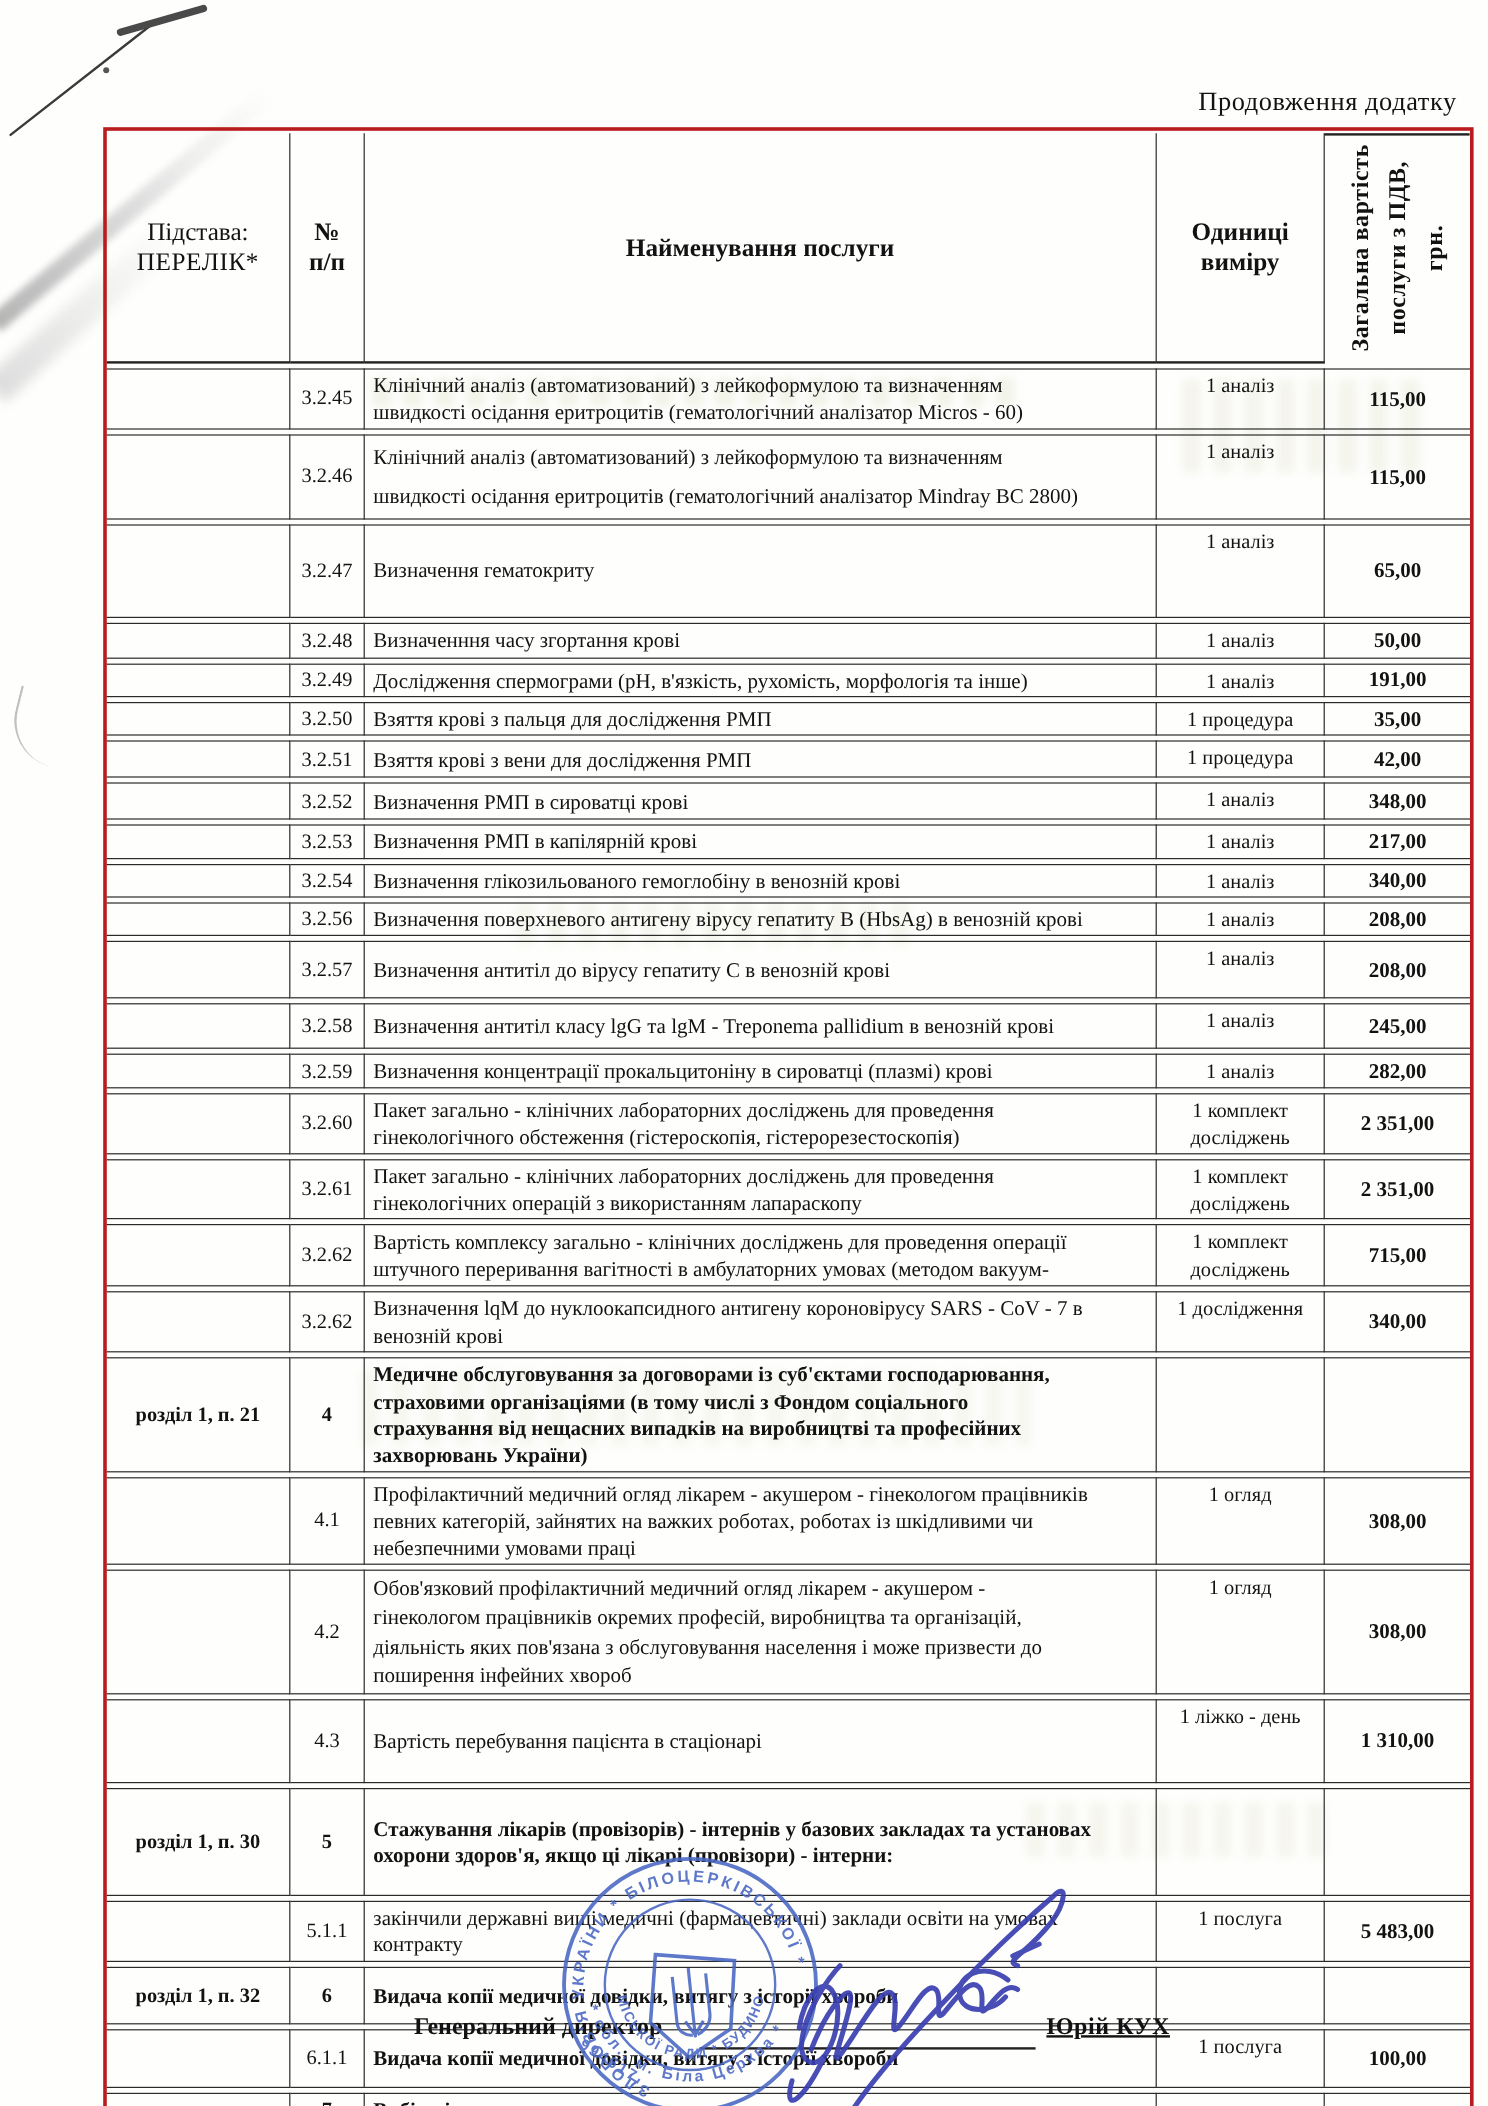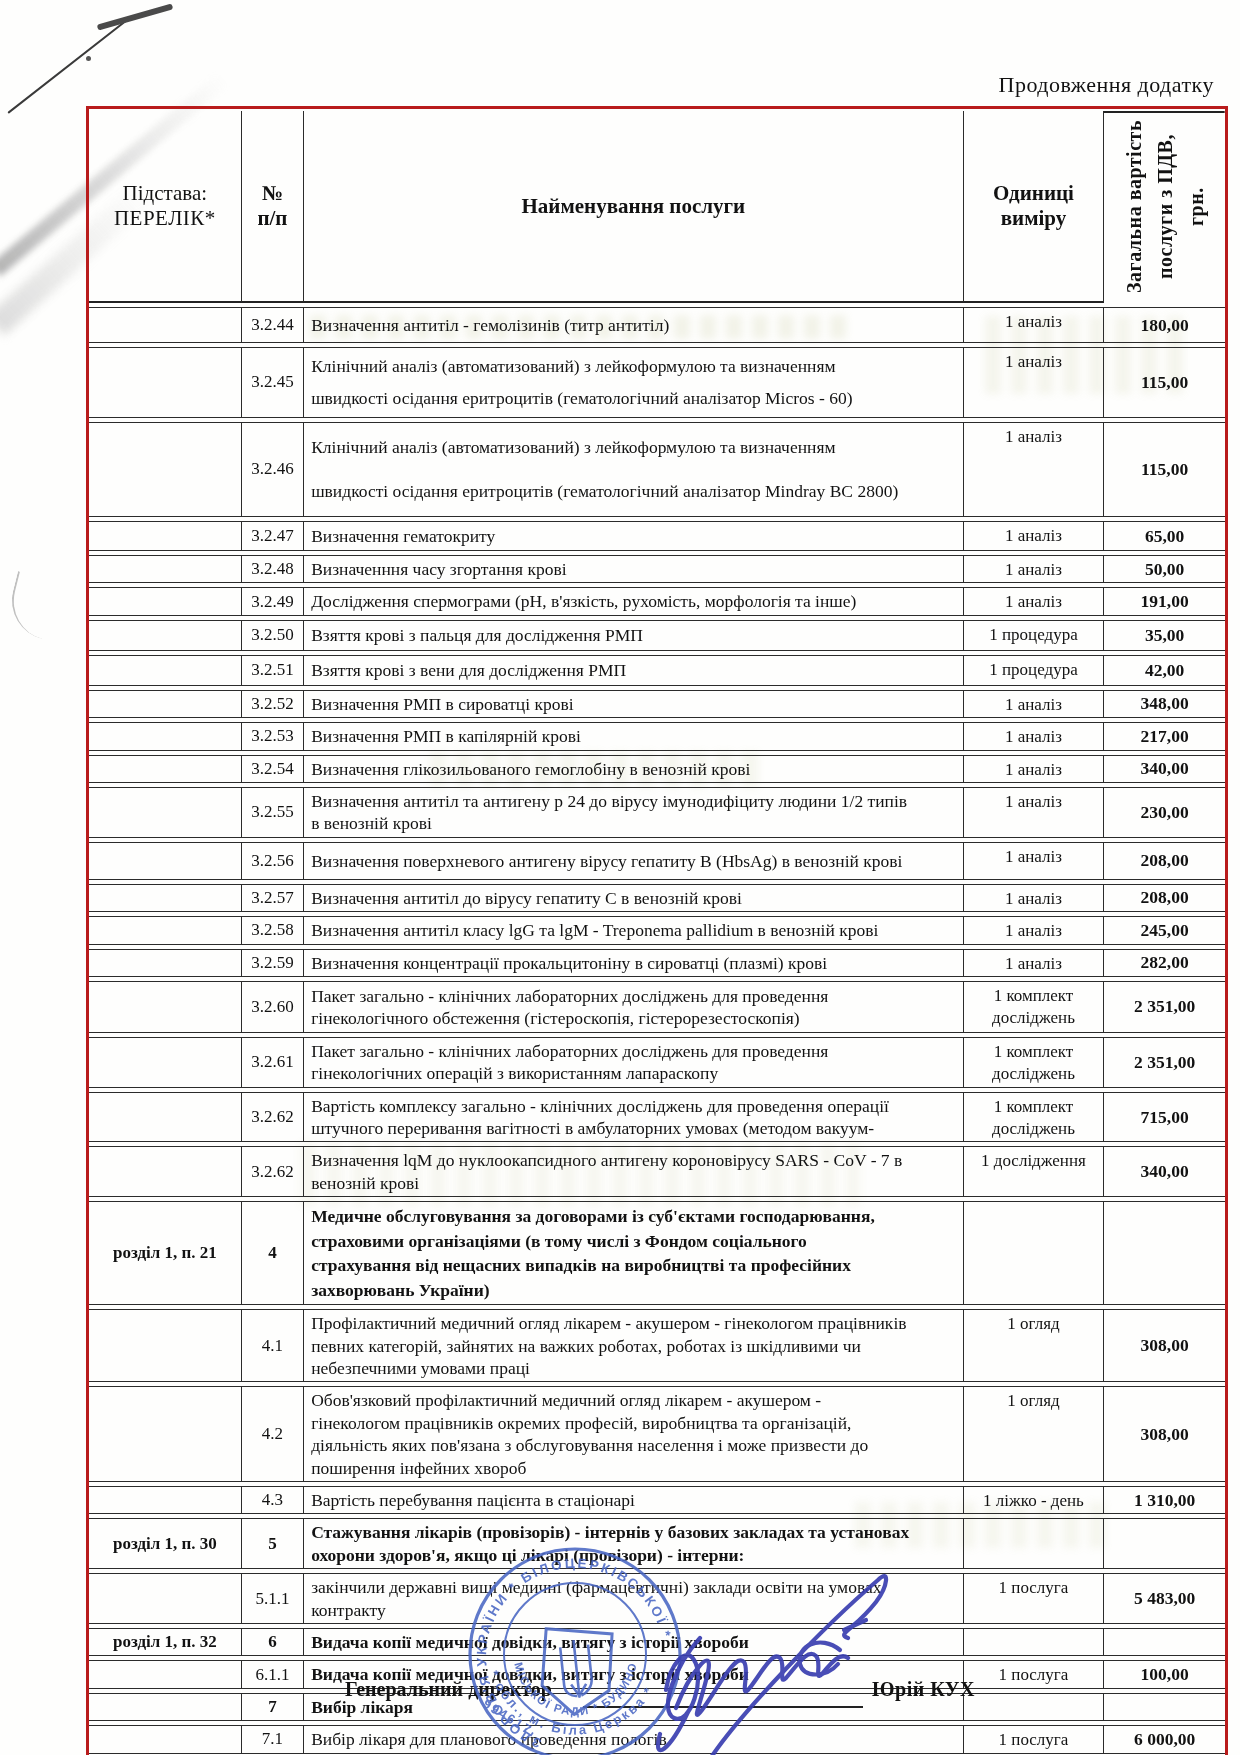--- a/index.html
+++ b/index.html
@@ -84,21 +84,21 @@
   #rows tr:nth-child(27) td{height:22px}
   #rows tr:nth-child(28) td{height:24px}
   #rows tr:nth-child(29) td{height:22px}
   #rows tr:nth-child(30) td{height:26px}
   #rows tr:nth-child(2) td.name{line-height:1.85;}
   #rows tr:nth-child(3) td.name{line-height:2.55;}
   #rows tr:nth-child(21) td.name{line-height:1.4;}
   
   .sig-label{position:absolute;left:345px;top:1662px;font-weight:bold;font-size:20px;}
   .sig-line{position:absolute;left:583px;top:1690px;width:280px;border-bottom:2px solid #222;}
-  .sig-name{position:absolute;left:872px;top:1662px;font-weight:bold;font-size:20px;letter-spacing:.5px;}
+  .sig-name{position:absolute;left:872px;top:1662px;font-weight:bold;font-size:20px;letter-spacing:.5px;text-decoration:underline;}
   .stamp{position:absolute;left:452px;top:1518px;opacity:.88;}
   .autograph{position:absolute;left:600px;top:1390px;}
 </style>
 </head>
 <body>
 
 <div class="page">
 
   <div class="corner-streak"></div>
   <div class="corner-streak2"></div>
@@ -135,27 +135,20 @@
           <th class="h-unit">Одиниці
 виміру</th>
           <th class="h-total">Загальна вартість
 послуги з ПДВ,
 грн.</th>
         </tr>
       </tbody>
       <tbody id="rows">
           <tr>
     <td class="basis"></td>
-    <td class="num">3.2.44</td>
-    <td class="name">Визначення антитіл - гемолізинів (титр антитіл)</td>
-    <td class="unit">1 аналіз</td>
-    <td class="price">180,00</td>
-  </tr>
-          <tr>
-    <td class="basis"></td>
     <td class="num">3.2.45</td>
     <td class="name">Клінічний аналіз (автоматизований) з лейкоформулою та визначенням
 швидкості осідання еритроцитів (гематологічний аналізатор Micros - 60)</td>
     <td class="unit">1 аналіз</td>
     <td class="price">115,00</td>
   </tr>
           <tr>
     <td class="basis"></td>
     <td class="num">3.2.46</td>
     <td class="name">Клінічний аналіз (автоматизований) з лейкоформулою та визначенням
@@ -211,28 +204,20 @@
     <td class="name">Визначення РМП в капілярній крові</td>
     <td class="unit">1 аналіз</td>
     <td class="price">217,00</td>
   </tr>
           <tr>
     <td class="basis"></td>
     <td class="num">3.2.54</td>
     <td class="name">Визначення глікозильованого гемоглобіну в венозній крові</td>
     <td class="unit">1 аналіз</td>
     <td class="price">340,00</td>
-  </tr>
-          <tr>
-    <td class="basis"></td>
-    <td class="num">3.2.55</td>
-    <td class="name">Визначення антитіл та антигену р 24 до вірусу імунодифіциту людини 1/2 типів
-в венозній крові</td>
-    <td class="unit">1 аналіз</td>
-    <td class="price">230,00</td>
   </tr>
           <tr>
     <td class="basis"></td>
     <td class="num">3.2.56</td>
     <td class="name"> Визначення поверхневого антигену вірусу гепатиту В (HbsAg) в венозній крові</td>
     <td class="unit">1 аналіз</td>
     <td class="price">208,00</td>
   </tr>
           <tr>
     <td class="basis"></td>

